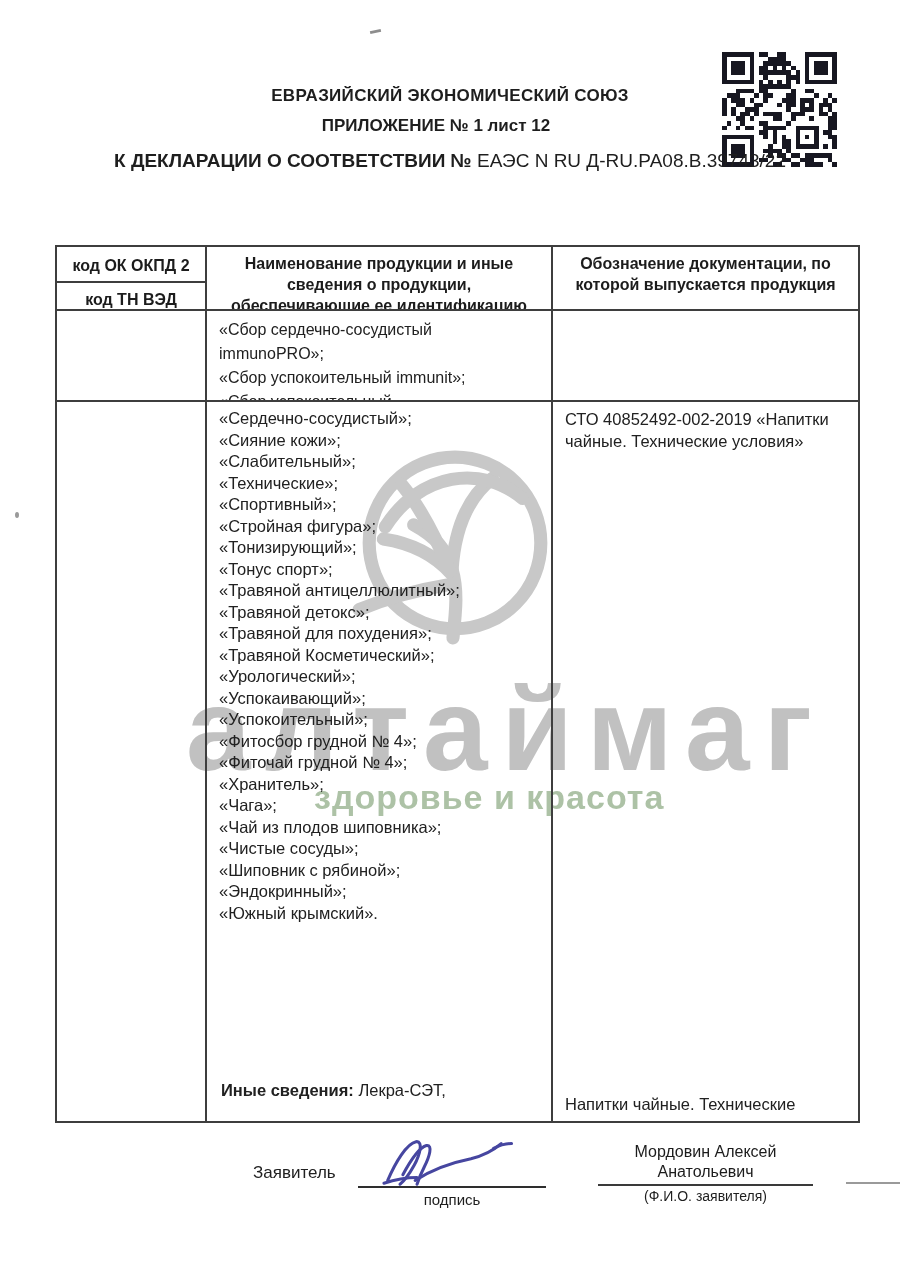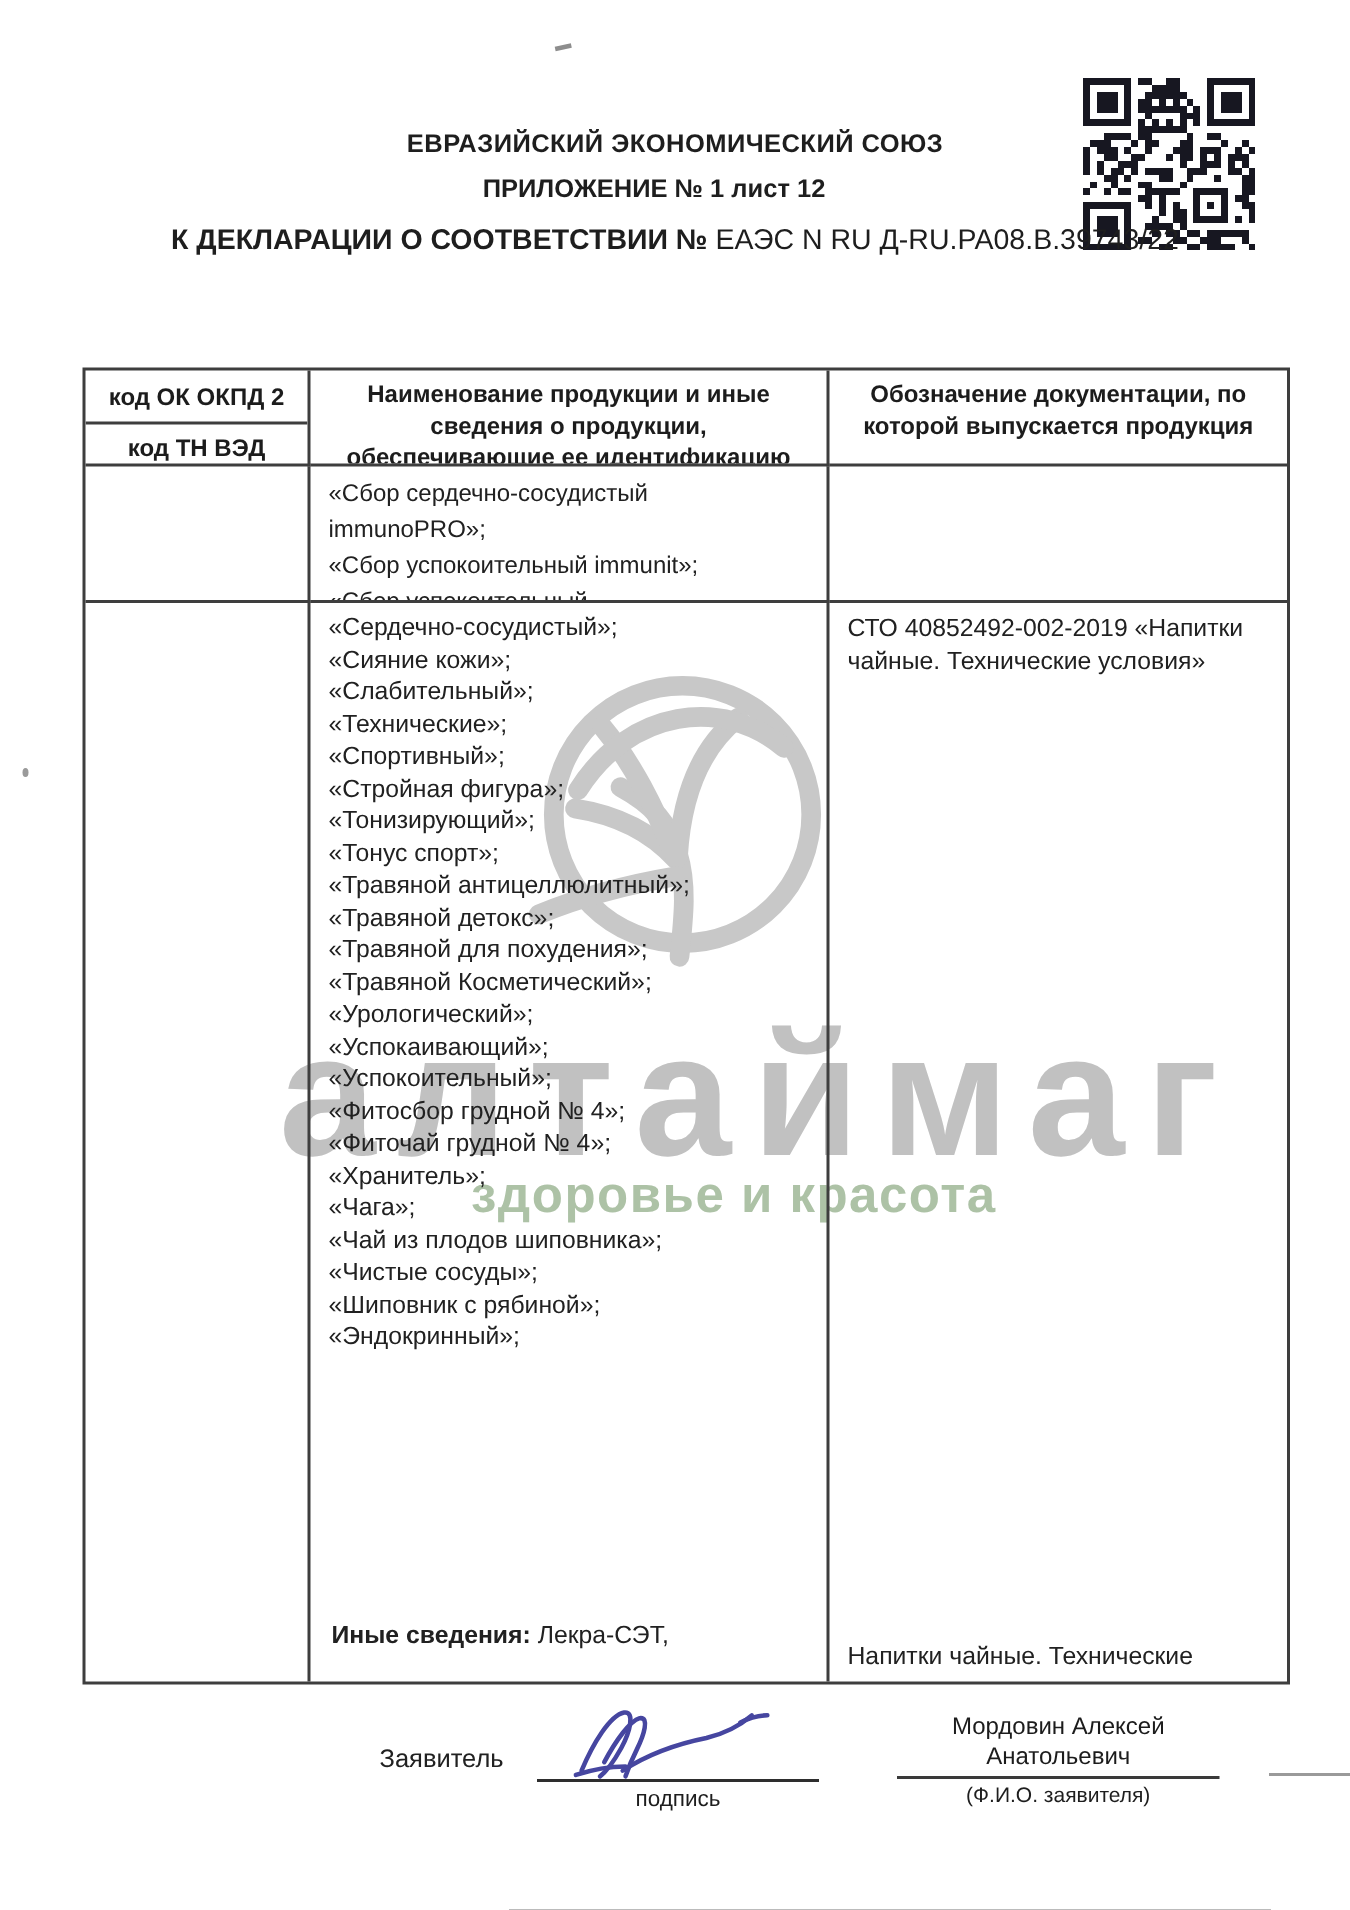--- a/index.html
+++ b/index.html
@@ -448,20 +448,21 @@
           <div class="product-line">«Успокаивающий»;</div>
           <div class="product-line">«Успокоительный»;</div>
           <div class="product-line">«Фитосбор грудной № 4»;</div>
           <div class="product-line">«Фиточай грудной № 4»;</div>
           <div class="product-line">«Хранитель»;</div>
           <div class="product-line">«Чага»;</div>
           <div class="product-line">«Чай из плодов шиповника»;</div>
           <div class="product-line">«Чистые сосуды»;</div>
           <div class="product-line">«Шиповник с рябиной»;</div>
           <div class="product-line">«Эндокринный»;</div>
+          <div class="product-line">«Южный крымский».</div>
         </div>
       <div class="spacer"></div>
       <div class="other-info"><b>Иные сведения:</b><span> Лекра-СЭТ,</span></div>
     </div>
     <div class="cell body-cell r2-c3 lastcol lastrow">
       <div class="doc-top">СТО 40852492-002-2019 «Напитки чайные. Технические условия»</div>
       <div class="spacer"></div>
       <div class="doc-bottom">Напитки чайные. Технические</div>
     </div>
   </div>

